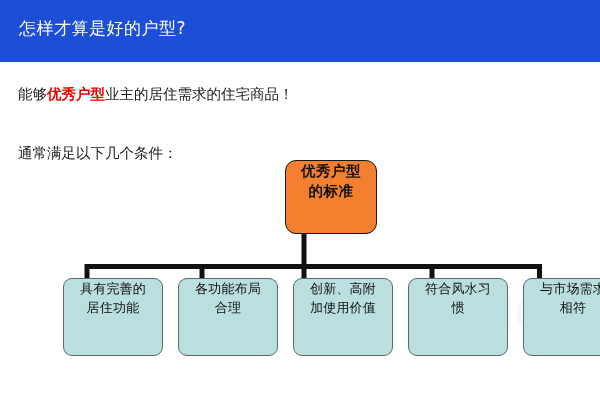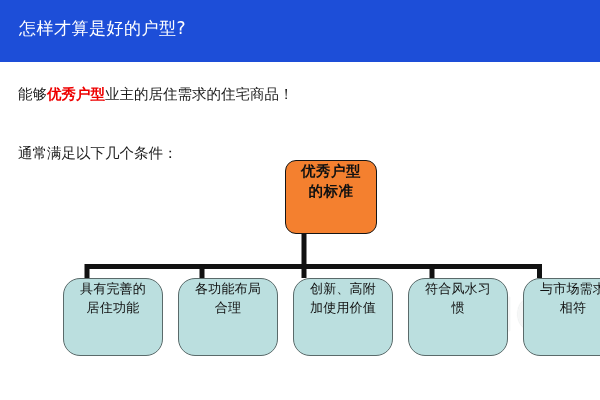--- a/index.html
+++ b/index.html
@@ -139,21 +139,21 @@
     color: #111111;
     letter-spacing: 0.5px;
   }
 
   .leaf-node {
     top: 278px;
     width: 100px;
     height: 78px;
     background: #BBDFDF;
     border: 1.1px solid #5a6a6a;
-    border-radius: 17px;
+    border-radius: 9px;
   }
   .leaf-node .node-text {
     font-size: 13px;
     line-height: 19px;
     color: #111111;
     letter-spacing: 0.2px;
   }
   #leaf-node-0 { left: 37px; }
   #leaf-node-1 { left: 152px; }
   #leaf-node-2 { left: 267px; }

